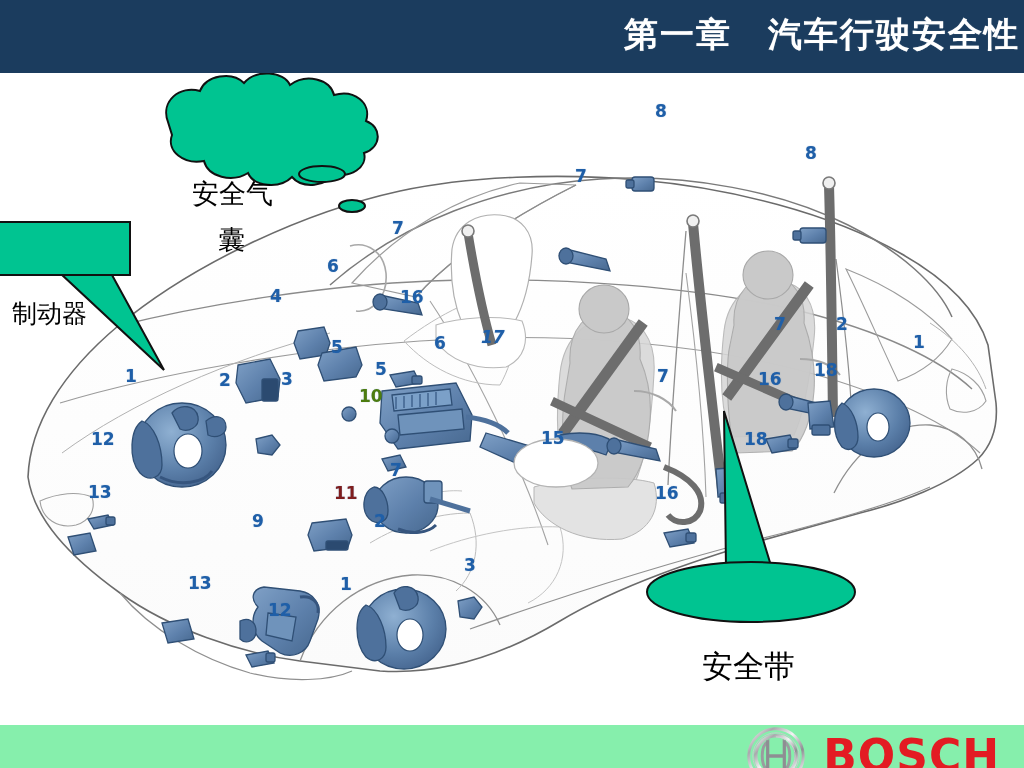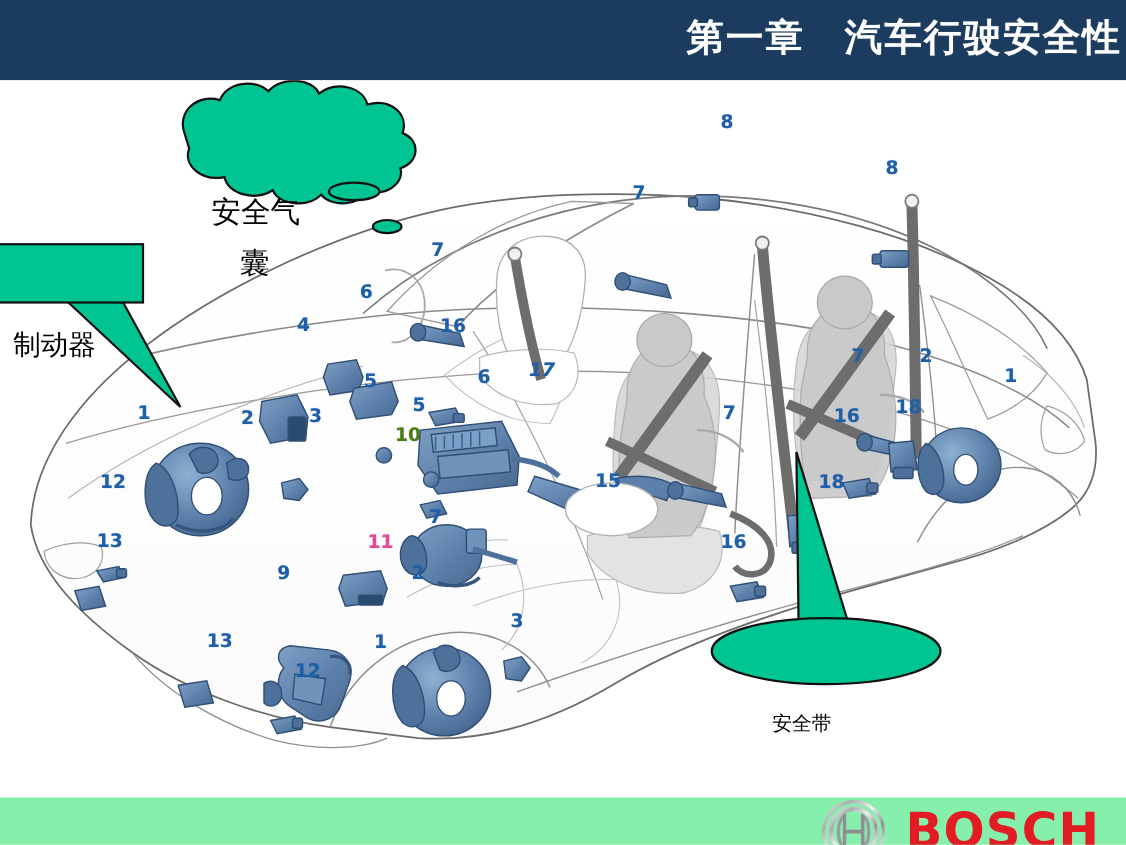--- a/index.html
+++ b/index.html
@@ -61,21 +61,21 @@
     color:#000;
     font-family:"DejaVu Serif","Liberation Serif",serif;
     font-size:27px;
     line-height:1.05;
     white-space:nowrap;
     pointer-events:none;
   }
   #airbag-label-1{left:192px;top:107px;}
   #airbag-label-2{left:218px;top:153px;}
   #brake-label{left:12px;top:228px;font-size:25px;}
-  #belt-label{left:702px;top:577px;font-size:18px;}
+  #belt-label{left:702px;top:577px;font-size:31px;}
 
   
   .num{
     position:absolute;
     color:#1f5fa8;
     font-family:"DejaVu Sans","Liberation Sans",sans-serif;
     font-weight:bold;
     font-size:17px;
     line-height:1;
     pointer-events:none;
@@ -447,21 +447,21 @@
         <div class="num" style="left: 541px; top: 313px; color: rgb(31, 95, 168); margin-top: 44px;">15</div>
         <div class="num" style="left: 657px; top: 295px; color: rgb(31, 95, 168);">7</div>
         <div class="num" style="left: 774px; top: 243px; color: rgb(31, 95, 168);">7</div>
         <div class="num" style="left: 836px; top: 243px; color: rgb(31, 95, 168);">2</div>
         <div class="num" style="left: 913px; top: 261px; color: rgb(31, 95, 168);">1</div>
         <div class="num" style="left: 814px; top: 289px; color: rgb(31, 95, 168);">18</div>
         <div class="num" style="left: 758px; top: 298px; color: rgb(31, 95, 168);">16</div>
         <div class="num" style="left: 91px; top: 358px; color: rgb(31, 95, 168);">12</div>
         <div class="num" style="left: 88px; top: 411px; color: rgb(31, 95, 168);">13</div>
         <div class="num" style="left: 390px; top: 389px; color: rgb(31, 95, 168);">7</div>
-        <div class="num" style="left: 334px; top: 412px; color: #ec4899;">11</div>
+        <div class="num" style="left: 334px; top: 412px; color: #7f1d1d;">11</div>
         <div class="num" style="left: 744px; top: 358px; color: rgb(31, 95, 168);">18</div>
         <div class="num" style="left: 655px; top: 412px; color: rgb(31, 95, 168);">16</div>
         <div class="num" style="left: 252px; top: 440px; color: rgb(31, 95, 168);">9</div>
         <div class="num" style="left: 374px; top: 440px; color: rgb(31, 95, 168);">2</div>
         <div class="num" style="left: 464px; top: 484px; color: rgb(31, 95, 168);">3</div>
         <div class="num" style="left: 188px; top: 502px; color: rgb(31, 95, 168);">13</div>
         <div class="num" style="left: 268px; top: 529px; color: rgb(31, 95, 168);">12</div>
         <div class="num" style="left: 340px; top: 503px; color: rgb(31, 95, 168);">1</div>
       </div>
   </div>

